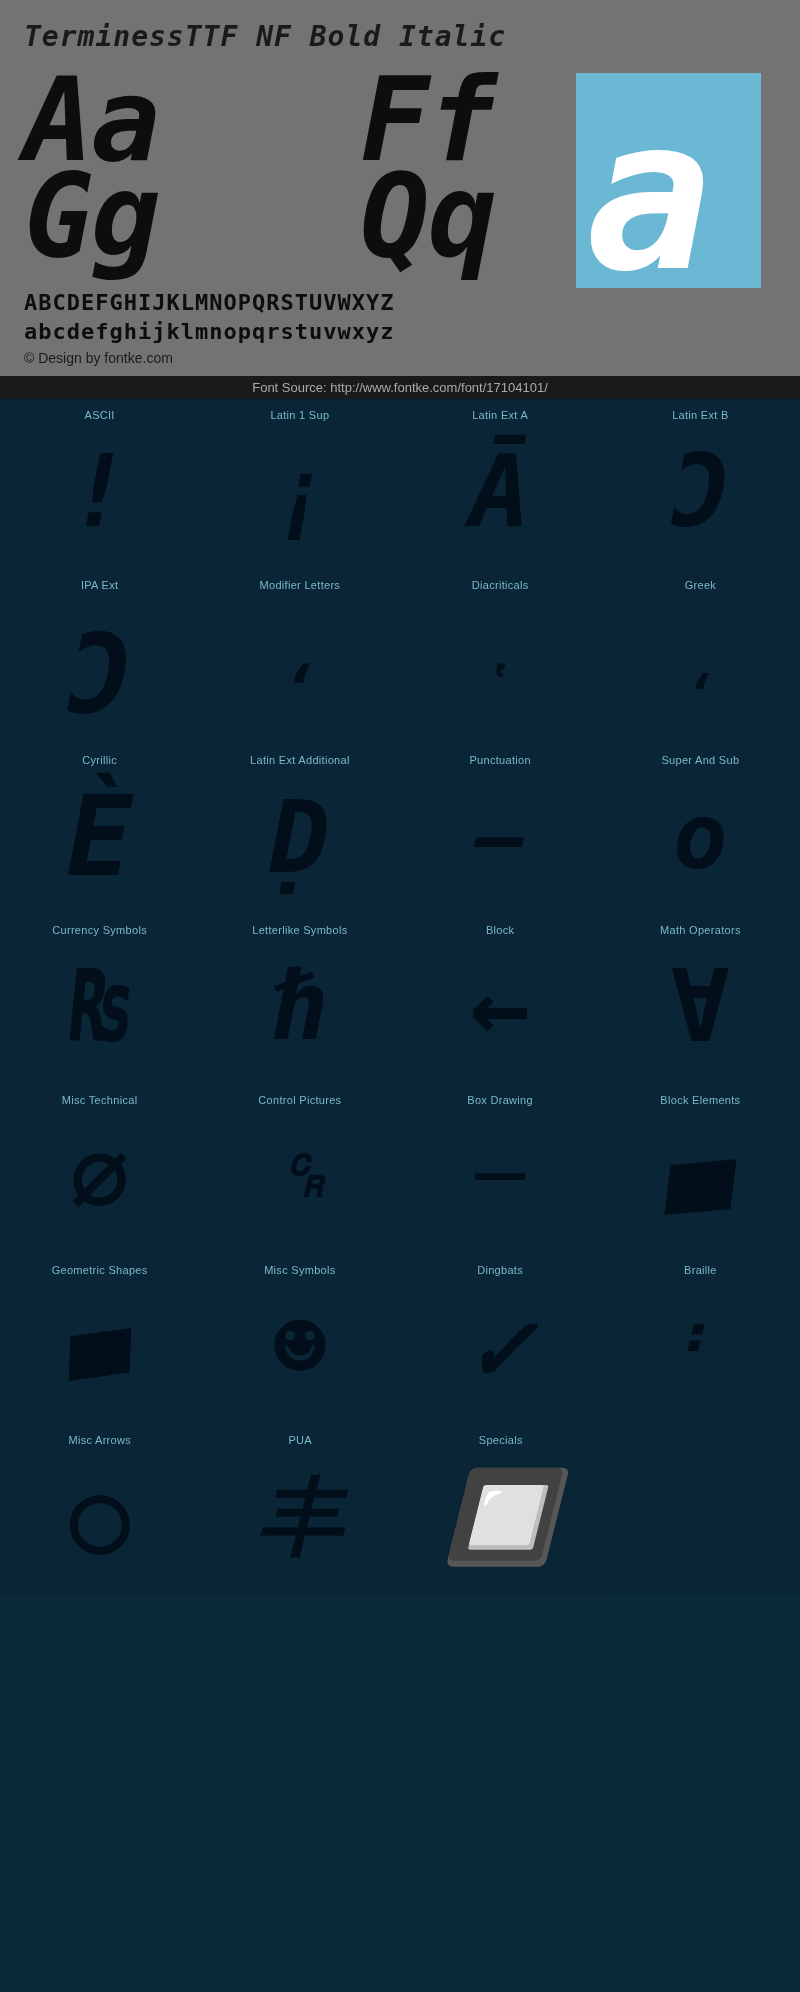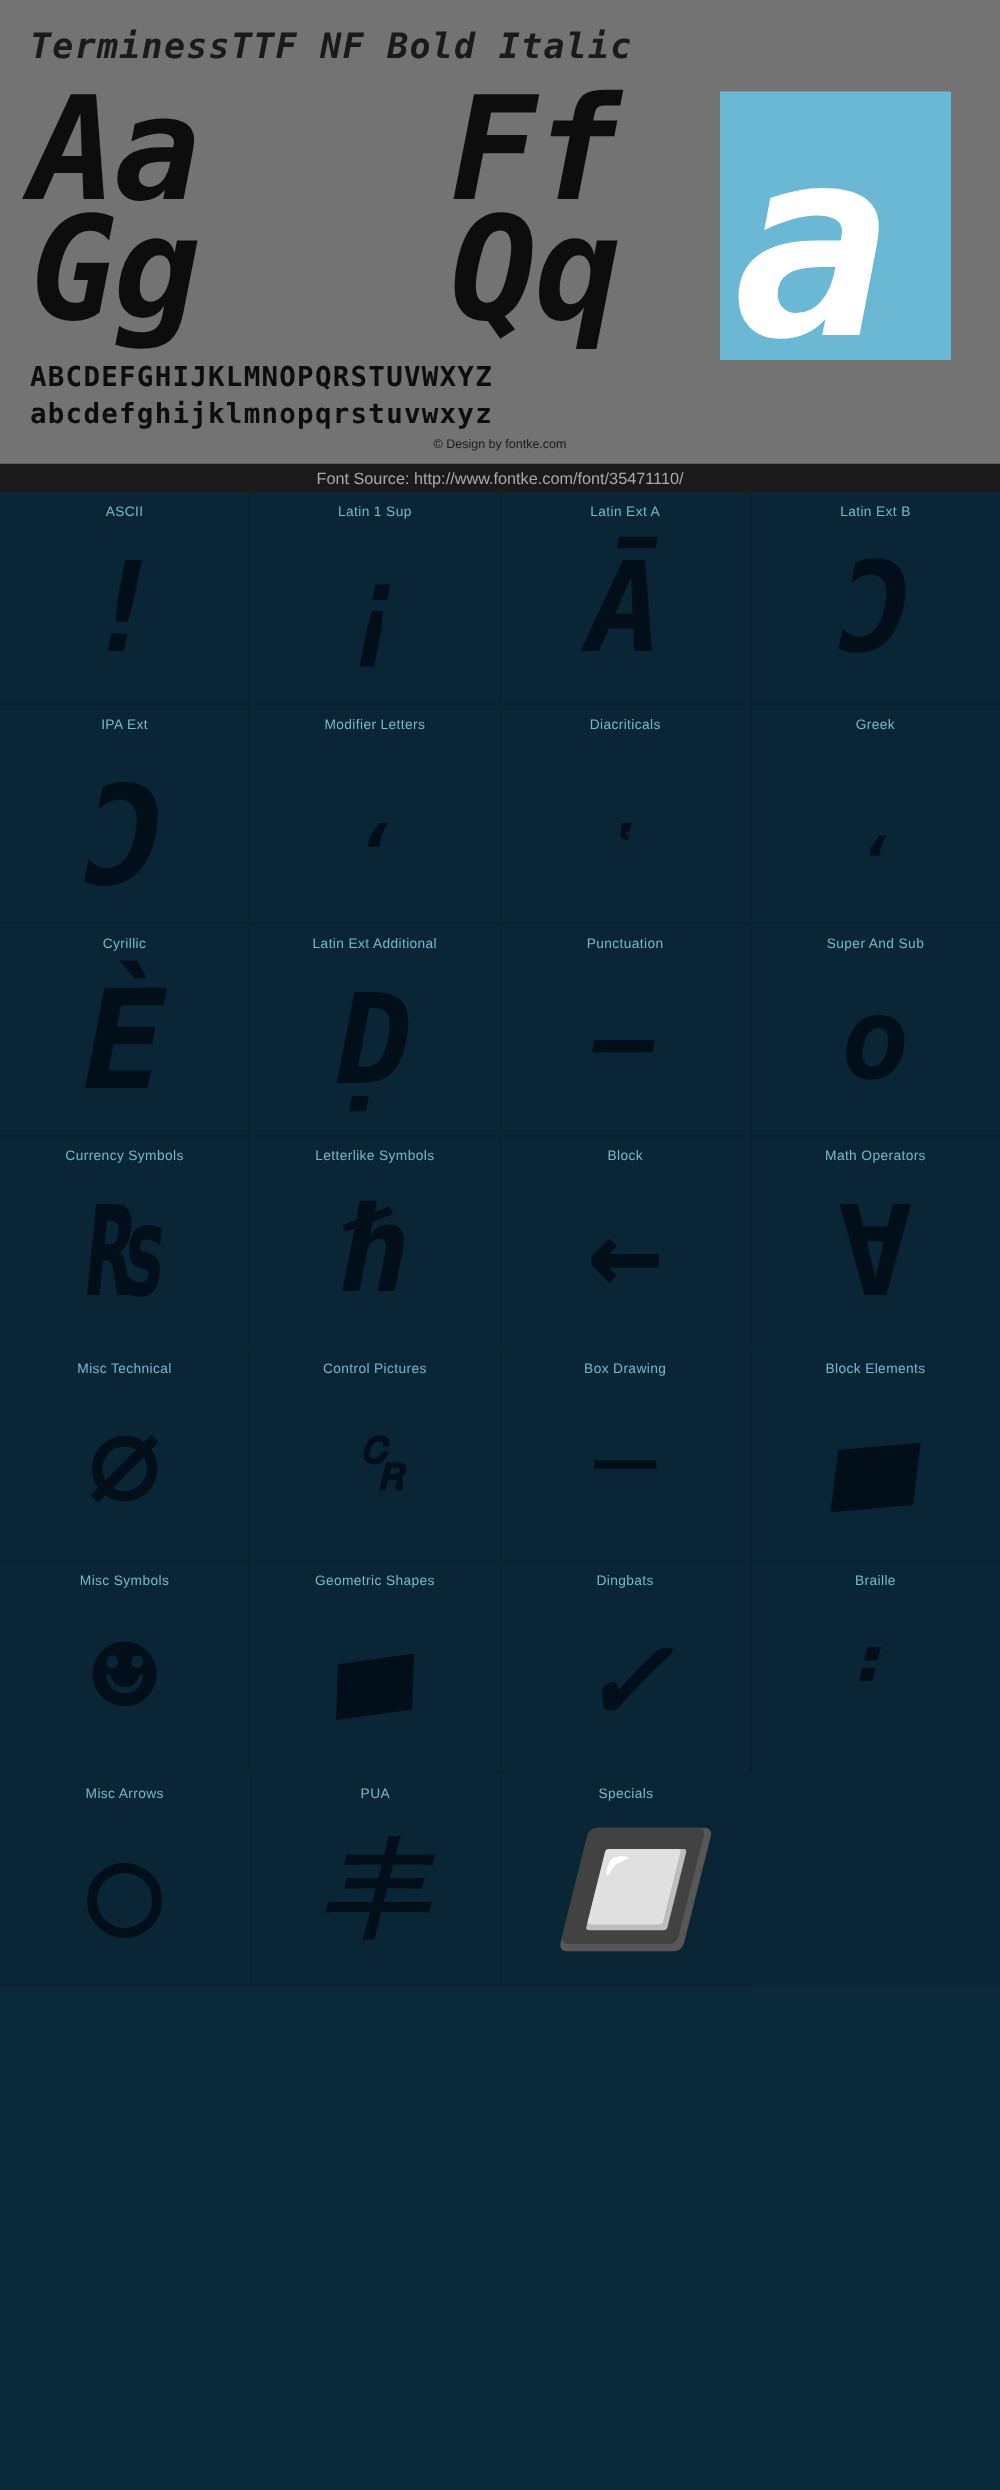--- a/index.html
+++ b/index.html
@@ -25,22 +25,22 @@
     }
     .alphabet-line {
       font-size: 22px;
       font-weight: 900;
       color: #0d0d0d;
       letter-spacing: 1px;
       font-family: monospace;
       line-height: 1.3;
     }
     .copyright {
-      text-align: center;
-      font-size: 10px;
+      text-align: left;
+      font-size: 14px;
       color: #1a1a1a;
       margin-top: 4px;
     }
     .font-source {
       background: #1a1a1a;
       color: #aaa;
       font-size: 13px;
       text-align: center;
       padding: 4px;
     }
@@ -118,21 +118,21 @@
   </div>
 
   <div class="alphabet-section">
     <div class="alphabet-line">ABCDEFGHIJKLMNOPQRSTUVWXYZ</div>
     <div class="alphabet-line">abcdefghijklmnopqrstuvwxyz</div>
   </div>
   <div class="copyright">© Design by fontke.com</div>
 </div>
 
 <div class="font-source">
-  <span>Font Source: http://www.fontke.com/font/35471110/</span>
+  <span>Font Source: http://www.fontke.com/font/17104101/</span>
 </div>
 
 <div class="grid-area">
 
   <div class="grid-row">
     <div class="grid-cell">
       <div class="cell-label">ASCII</div>
       <div class="cell-glyph" style="font-size:100px; color:#020e1a;">!</div>
     </div>
     <div class="grid-cell">
@@ -222,30 +222,30 @@
     <div class="grid-cell">
       <div class="cell-label">Block Elements</div>
       <div class="cell-glyph" style="display:flex; align-items:center; justify-content:center; flex:1;">
         <div style="width:65px; height:50px; background:#020e1a; transform:skewX(-12deg) rotate(-5deg); margin-top:20px;"></div>
       </div>
     </div>
   </div>
 
   <div class="grid-row">
     <div class="grid-cell">
-      <div class="cell-label">Misc Symbols</div>
-      <div class="cell-glyph" style="font-size:90px; color:#020e1a;">☻</div>
-    </div>
-    <div class="grid-cell">
       <div class="cell-label">Geometric Shapes</div>
       <div class="cell-glyph" style="display:flex; align-items:center; justify-content:center; flex:1;">
         <div style="width:60px; height:45px; background:#020e1a; transform:skewX(-10deg) rotate(-8deg); margin-top:15px;"></div>
       </div>
     </div>
     <div class="grid-cell">
+      <div class="cell-label">Misc Symbols</div>
+      <div class="cell-glyph" style="font-size:90px; color:#020e1a;">☻</div>
+    </div>
+    <div class="grid-cell">
       <div class="cell-label">Dingbats</div>
       <div class="cell-glyph" style="font-size:100px; color:#020e1a;">✓</div>
     </div>
     <div class="grid-cell">
       <div class="cell-label">Braille</div>
       <div class="cell-glyph" style="font-size:60px; color:#020e1a; align-items:flex-start; padding-top:20px;">⠆</div>
     </div>
   </div>
 
   <div class="grid-row">

